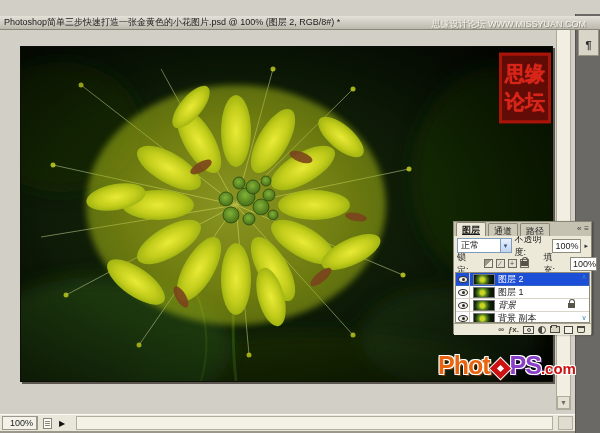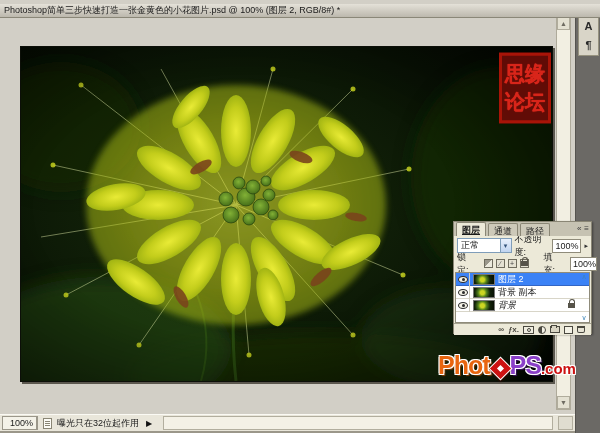--- a/index.html
+++ b/index.html
@@ -1,21 +1,21 @@
 <!DOCTYPE html>
 <html><head>
 <meta charset="utf-8">
 <style>
   * { margin:0; padding:0; box-sizing:border-box; }
   html,body { width:600px; height:433px; overflow:hidden; }
   body { font-family:"Liberation Sans","DejaVu Sans",sans-serif; position:relative;
          background:#d2cfc6; font-size:9px; color:#1a1a1a; }
 
   
-  .titlebar { position:absolute; left:0; top:4px; width:600px; height:14px;
+  .titlebar { position:absolute; left:0; top:16px; width:600px; height:14px;
     background:linear-gradient(#e4e1d8,#bcb8ad); border-bottom:1px solid #8a8778;
     display:flex; align-items:center; padding:0 4px; z-index:10; }
   .titletext { font-size:9px; white-space:nowrap; overflow:hidden; flex:0 1 auto; }
   .watermark { position:absolute; right:14px; top:2px; font-size:9px; color:#f3f1e8;
     text-shadow:1px 1px 0 #8d8a80; white-space:nowrap; }
 
   
   .workspace { position:absolute; left:0; top:14px; width:600px; height:400px;
     background:#d2cfc6; z-index:0; }
 
@@ -72,21 +72,21 @@
   .lk { width:9px; height:9px; border:1px solid #6f6c5e; background:#e4e1d2;
     display:inline-flex; align-items:center; justify-content:center; font-size:7px; color:#444; }
   .lk.checker { background:linear-gradient(135deg,#9a978b 50%,#eceadd 50%); }
   .padlock { width:7px; height:5px; background:#565349; position:relative; display:inline-block; }
   .padlock::before { content:''; position:absolute; top:-4px; left:1px; width:4px; height:4px;
     border:1px solid #565349; border-bottom:none; border-radius:3px 3px 0 0; }
 
   .layerlist { position:relative; height:51px; margin:0 1px; background:#fff;
     border:1px solid #8f8b7a; overflow:hidden; }
   .lrow { height:13px; display:flex; align-items:center; border-bottom:1px solid #d8d5c8; }
-  .lrow.sel { background:#3b82f6; color:#fff; border-bottom-color:#3265c4; }
+  .lrow.sel { background:#1d4ed8; color:#fff; border-bottom-color:#3265c4; }
   .eyecell { width:14px; height:13px; border-right:1px solid #cfccbe; display:flex;
     align-items:center; justify-content:center; flex:none; }
   .eye { width:10px; height:7px; border:1px solid #2c2c2c; border-radius:50%;
     background:#f4f2e6; position:relative; }
   .eye::after { content:''; position:absolute; left:3px; top:1.5px; width:3px; height:3px;
     background:#2c2c2c; border-radius:50%; }
   .thumb { width:22px; height:11px; margin:0 3px; border:1px solid #777; flex:none;
     background:radial-gradient(circle at 42% 52%, #ccd622 0 16%, #53821c 34%, #11220a 62%, #060d03 100%); }
   .lname { white-space:nowrap; overflow:hidden; }
   .lname.italic { font-style:italic; }
@@ -141,20 +141,21 @@
   .statmsg { white-space:nowrap; }
   .expand { font-size:8px; color:#111; margin-left:2px; }
   .hscroll { flex:1; height:14px; background:#f4f1e6; border:1px solid #b2ae9e; margin-left:6px; }
   .corner { width:15px; height:14px; background:#e0ddd0; border:1px solid #b2ae9e; }
 </style>
 </head>
 <body>
 
 <div class="titlebar">
   <span class="titletext">Photoshop简单三步快速打造一张金黄色的小花图片.psd @ 100% (图层 2, RGB/8#) *</span>
+  <span class="watermark">思缘设计论坛 WWW.MISSYUAN.COM</span>
 </div>
 
 <div class="workspace"></div>
 
 <div class="photo">
   <svg width="531" height="334" viewBox="0 0 531 334">
     <defs>
       <radialGradient id="bgG" cx="40%" cy="48%" r="75%">
         <stop offset="0%" stop-color="#182c0c"></stop>
         <stop offset="55%" stop-color="#0c1806"></stop>
@@ -320,29 +321,36 @@
           <span class="eye"></span>
         </span>
       <span class="thumb"></span>
       <span class="lname">图层 2</span>
     </div>
     <div class="lrow">
       <span class="eyecell">
           <span class="eye"></span>
         </span>
       <span class="thumb"></span>
-      <span class="lname">背景 副本</span>
+      <span class="lname">图层 1</span>
     </div>
     <div class="lrow">
       <span class="eyecell">
           <span class="eye"></span>
         </span>
       <span class="thumb"></span>
       <span class="lname italic">背景</span>
       <span class="rowlock"><span class="padlock"></span></span>
+    </div>
+    <div class="lrow">
+      <span class="eyecell">
+          <span class="eye"></span>
+        </span>
+      <span class="thumb"></span>
+      <span class="lname">背景 副本</span>
     </div>
     <div class="listscroll">
       <span class="scrollglyph">∧</span>
       <span class="scrollglyph">∨</span>
     </div>
   </div>
   <div class="botbar">
     <span class="bicon txt">∞</span>
     <span class="bicon txt">ƒx.</span>
     <span class="bicon">
@@ -367,17 +375,16 @@
 
 <div class="logo">
   <span class="logoline">
     <span class="lg-phot">Phot</span><span class="lg-diamond"></span><span class="lg-ps">PS</span><span class="lg-com">.com</span>
   </span>
 </div>
 
 <div class="statusbar">
   <span class="zoombox">100%</span>
   <span class="docicon"></span>
-  <span class="statmsg">曝光只在32位起作用</span>
   <span class="expand">▶</span>
   <span class="hscroll"></span>
   <span class="corner"></span>
 </div>
 
 </body></html>

